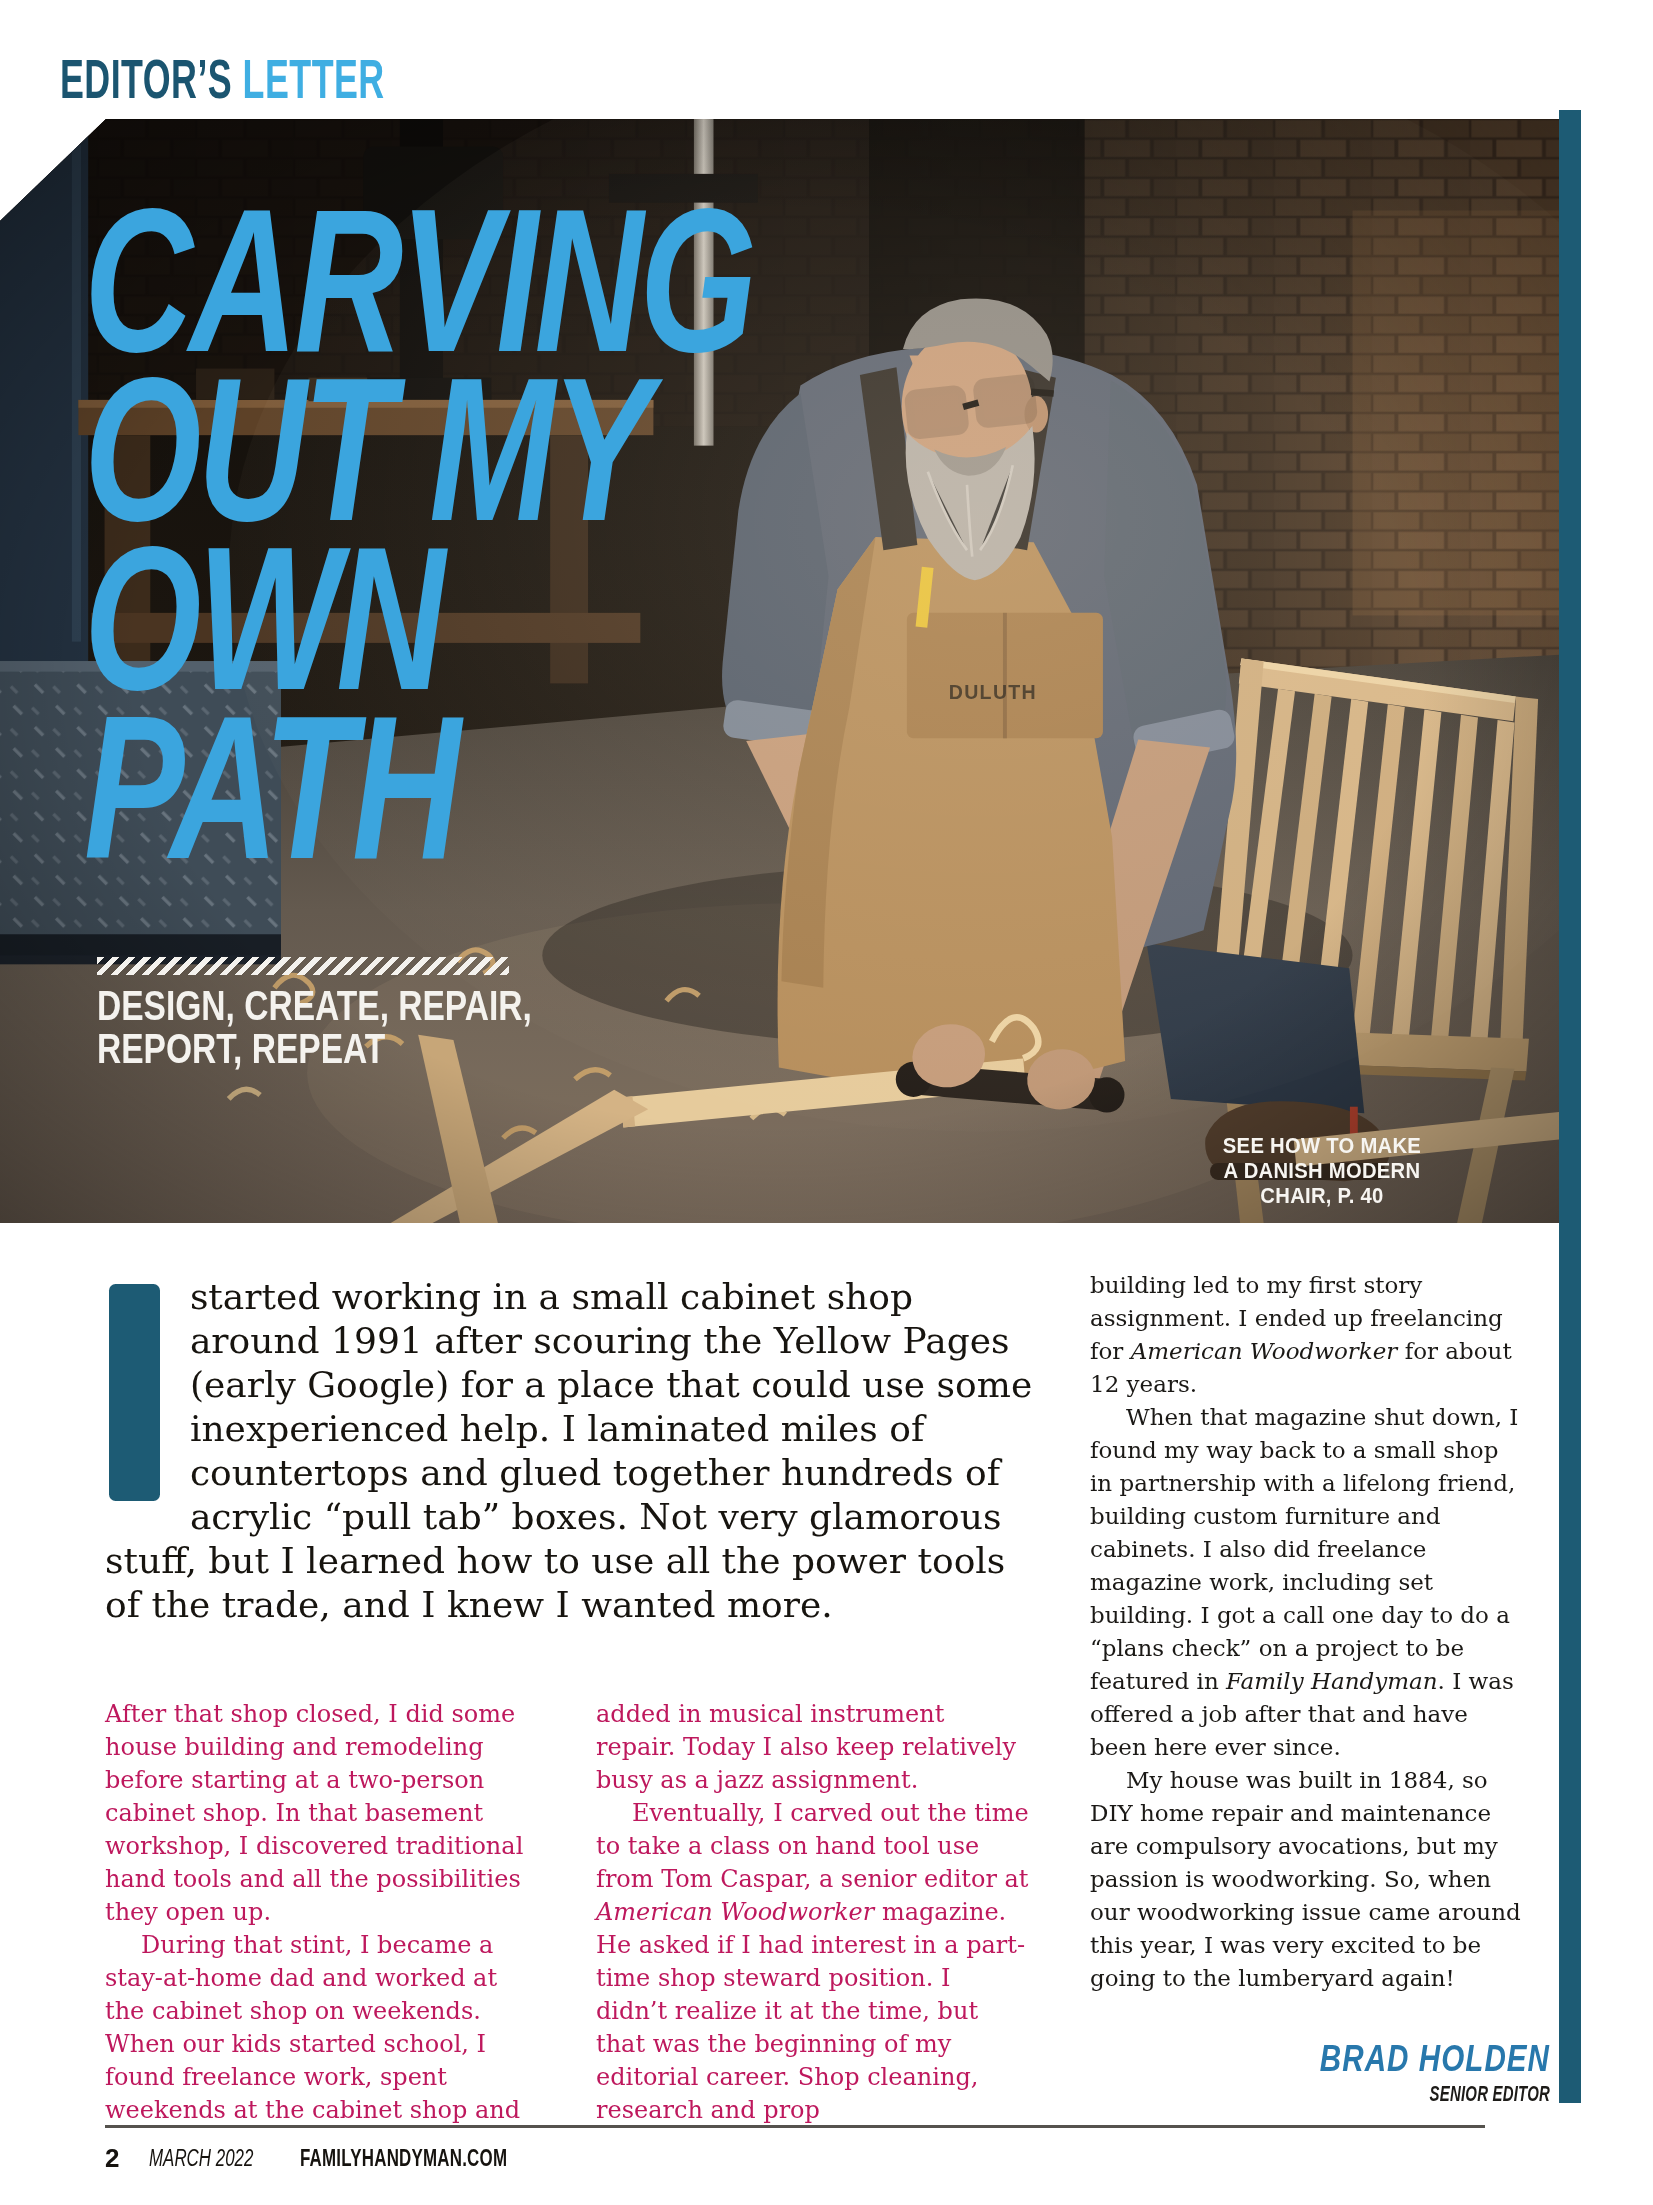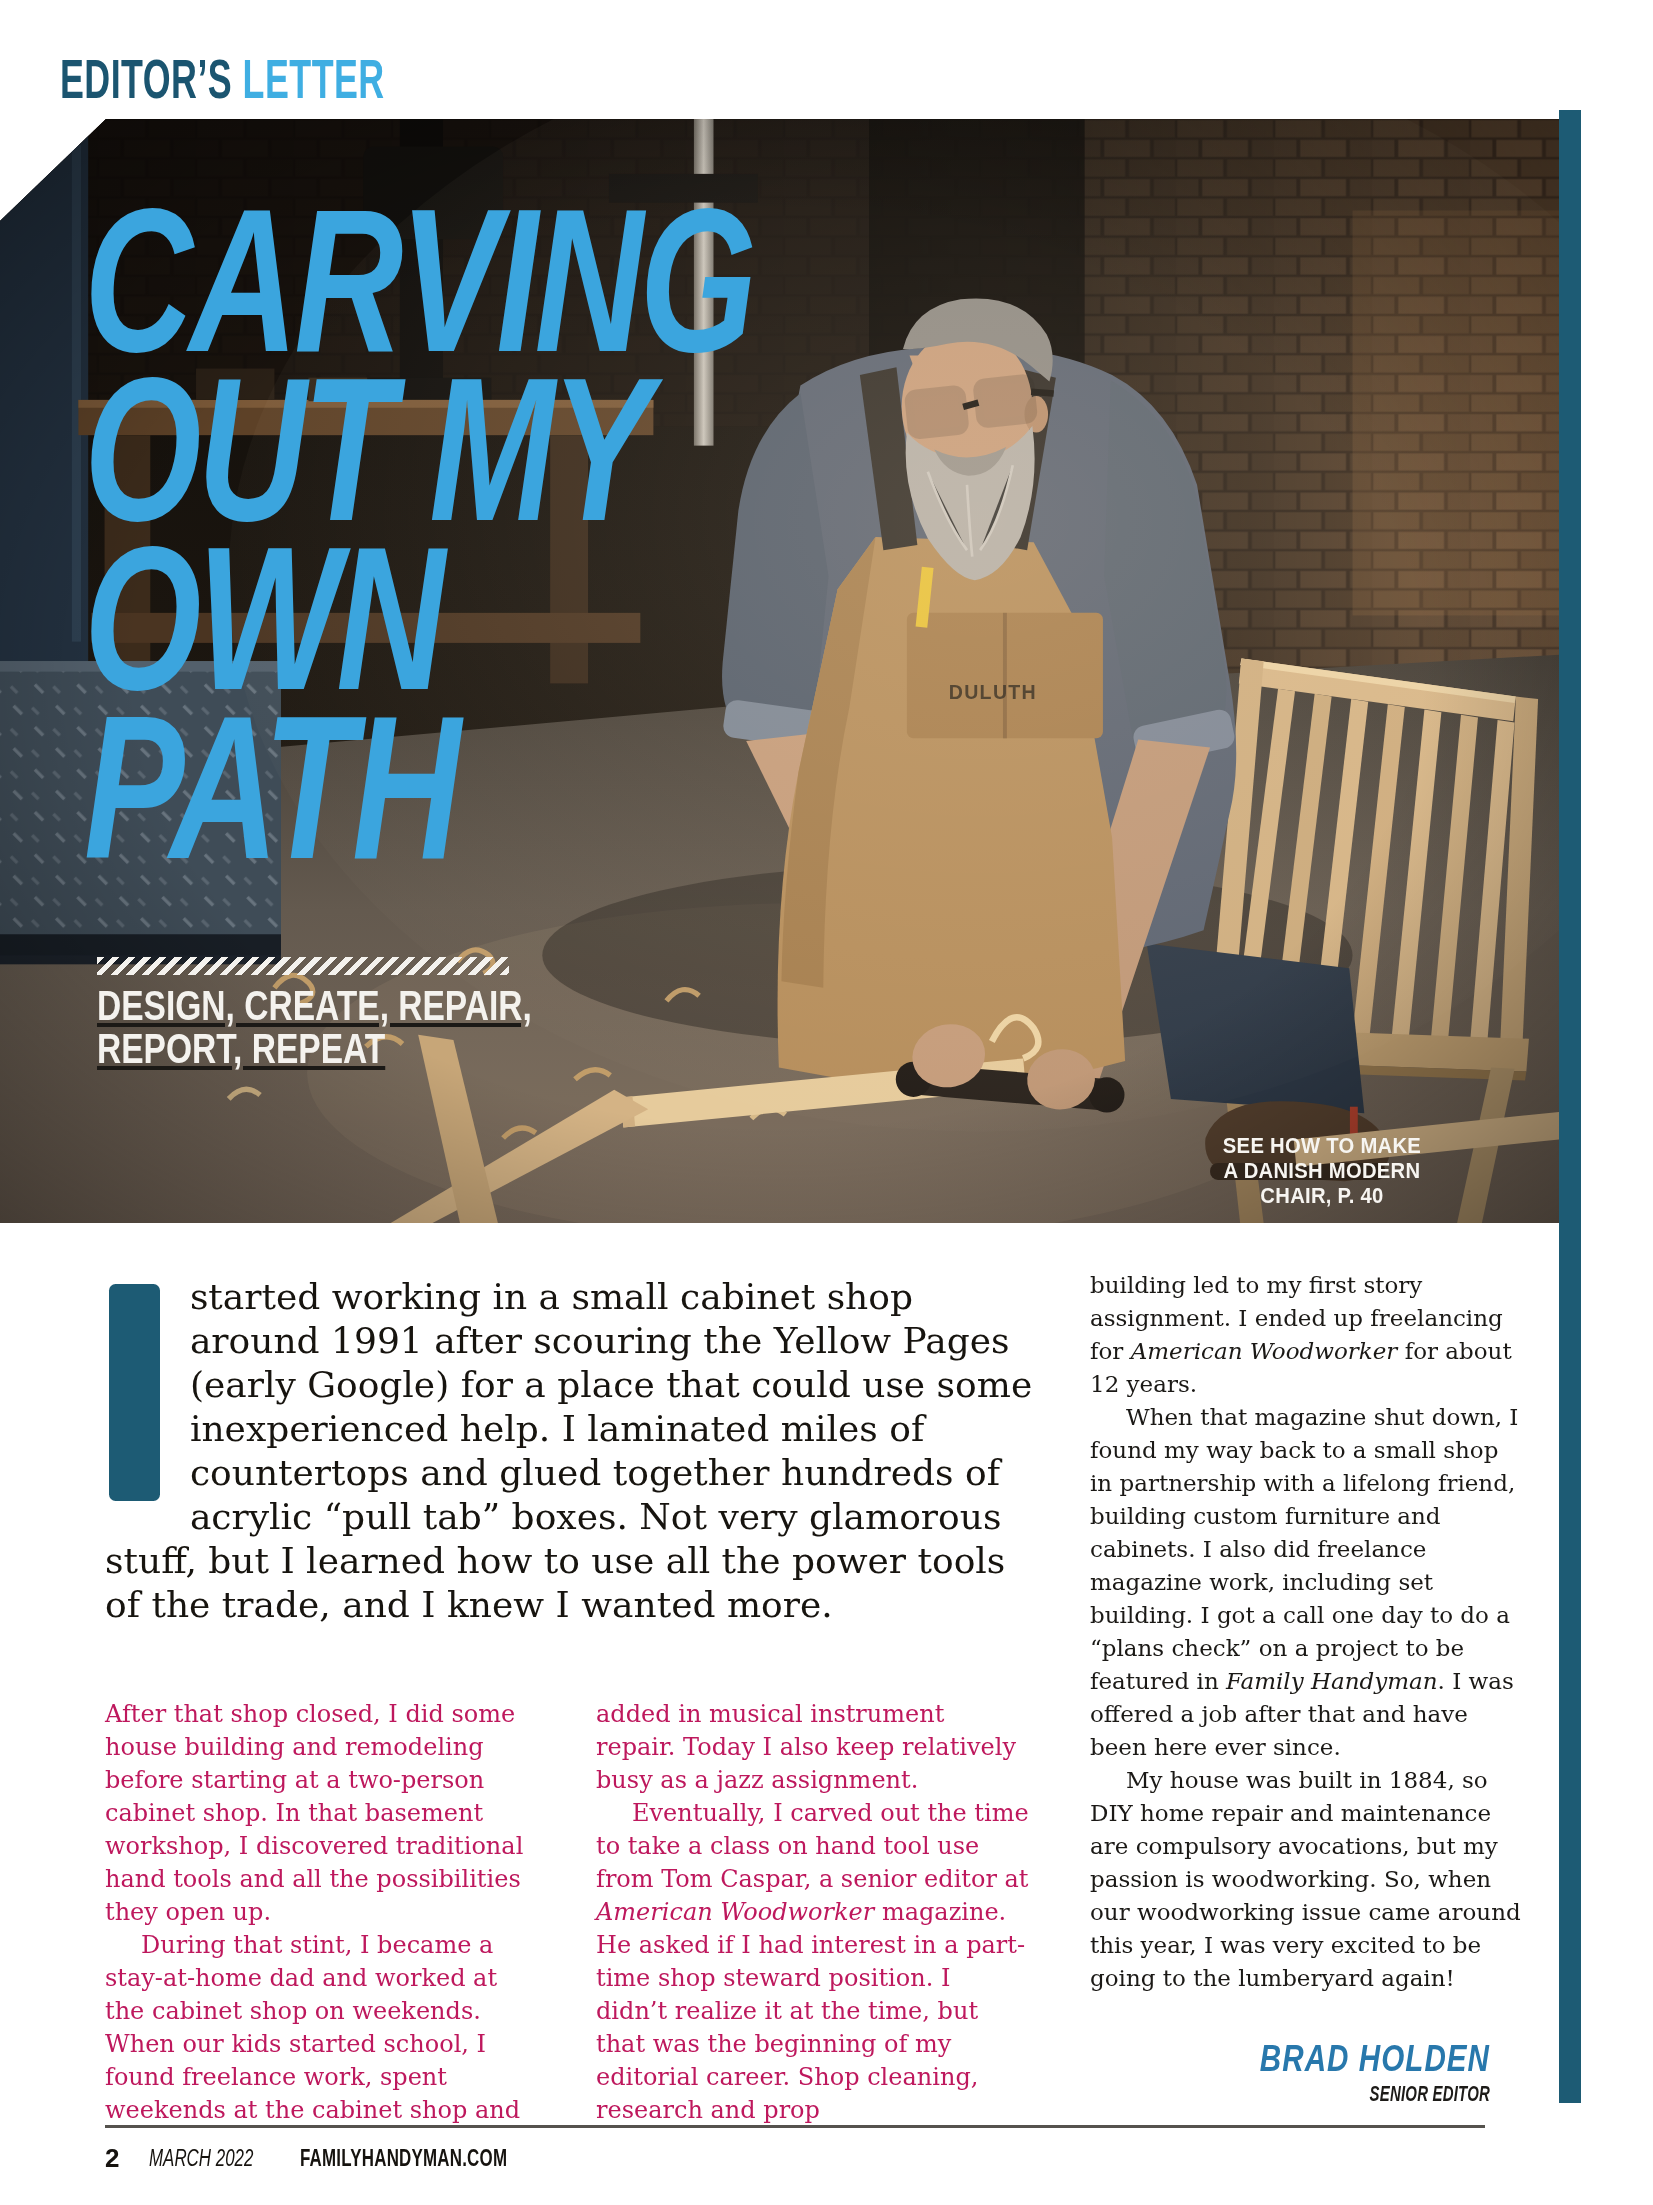--- a/index.html
+++ b/index.html
@@ -19,21 +19,21 @@
   .photo svg{display:block;width:100%;height:100%;}
   .tealbar{position:absolute;left:1559px;top:110px;width:22px;height:1993px;background:#1D5B74;}
 
   
   .headline{position:absolute;left:84px;top:196px;z-index:4;}
   .headline div{font-family:"Liberation Sans",sans-serif;font-weight:bold;font-style:italic;
         font-size:204px;line-height:169px;color:#3BA5DE;letter-spacing:-5.2px;white-space:nowrap;
         transform:scaleX(.74);transform-origin:left top;}
   .hatch{position:absolute;left:97px;top:957px;width:412px;height:17.6px;z-index:4;
          background:repeating-linear-gradient(135deg,#f4f2ee 0 5.2px,rgba(0,0,0,0) 5.2px 11px);}
-  .tagline{position:absolute;left:97px;top:984px;z-index:4;text-decoration:underline;}
+  .tagline{position:absolute;left:97px;top:984px;z-index:4;}
   .tagline div{font-family:"Liberation Sans",sans-serif;font-weight:bold;font-size:43px;line-height:43px;
          color:#f4f2ee;letter-spacing:0;white-space:nowrap;transform:scaleX(.78);transform-origin:left top;}
   .photo-caption{position:absolute;left:1177px;top:1133px;width:290px;z-index:4;text-align:center;}
   .photo-caption div{font-family:"Liberation Sans",sans-serif;font-weight:bold;font-size:22px;line-height:25px;
          color:#f7f5f1;letter-spacing:0.3px;transform:scaleX(.92);transform-origin:center top;}
 
   
   .intro{position:absolute;left:105px;top:1275px;width:931px;
          font-size:36px;line-height:44px;color:#17140f;}
   .dropcap{float:left;width:51px;height:217px;margin:9.1px 30px 6.5px 3.9px;
@@ -41,21 +41,21 @@
 
   
   .cols12{position:absolute;left:105px;top:1698px;width:941px;display:flex;gap:58px;}
   .bodycol{width:433px;font-size:24px;line-height:33px;color:#be185d;}
   .col3{position:absolute;left:1090px;top:1269px;width:433px;font-size:23px;line-height:33px;color:#1b1916;}
   .bodycol p,.col3 p{margin:0;}
   .bodycol p.indent,.col3 p.indent{text-indent:36px;}
   .bodycol em,.col3 em{font-style:italic;}
 
   
-  .byline{position:absolute;left:1078px;top:2040px;width:412px;text-align:right;}
+  .byline{position:absolute;left:1138px;top:2040px;width:412px;text-align:right;}
   .byline .name{font-family:"Liberation Sans",sans-serif;font-weight:bold;font-style:italic;
         font-size:37px;line-height:38px;color:#2878AC;letter-spacing:1.3px;
         transform:scaleX(.8);transform-origin:right top;}
   .byline .role{font-family:"Liberation Sans",sans-serif;font-weight:bold;font-style:italic;
         font-size:22px;line-height:23.5px;color:#1d1b18;letter-spacing:0.3px;margin-top:3.9px;
         transform:scaleX(.68);transform-origin:right top;}
 
   
   .rule{position:absolute;left:105px;top:2125px;width:1380px;height:3.3px;background:#55524e;}
   .footer{position:absolute;left:105px;top:2145px;display:flex;align-items:flex-start;

